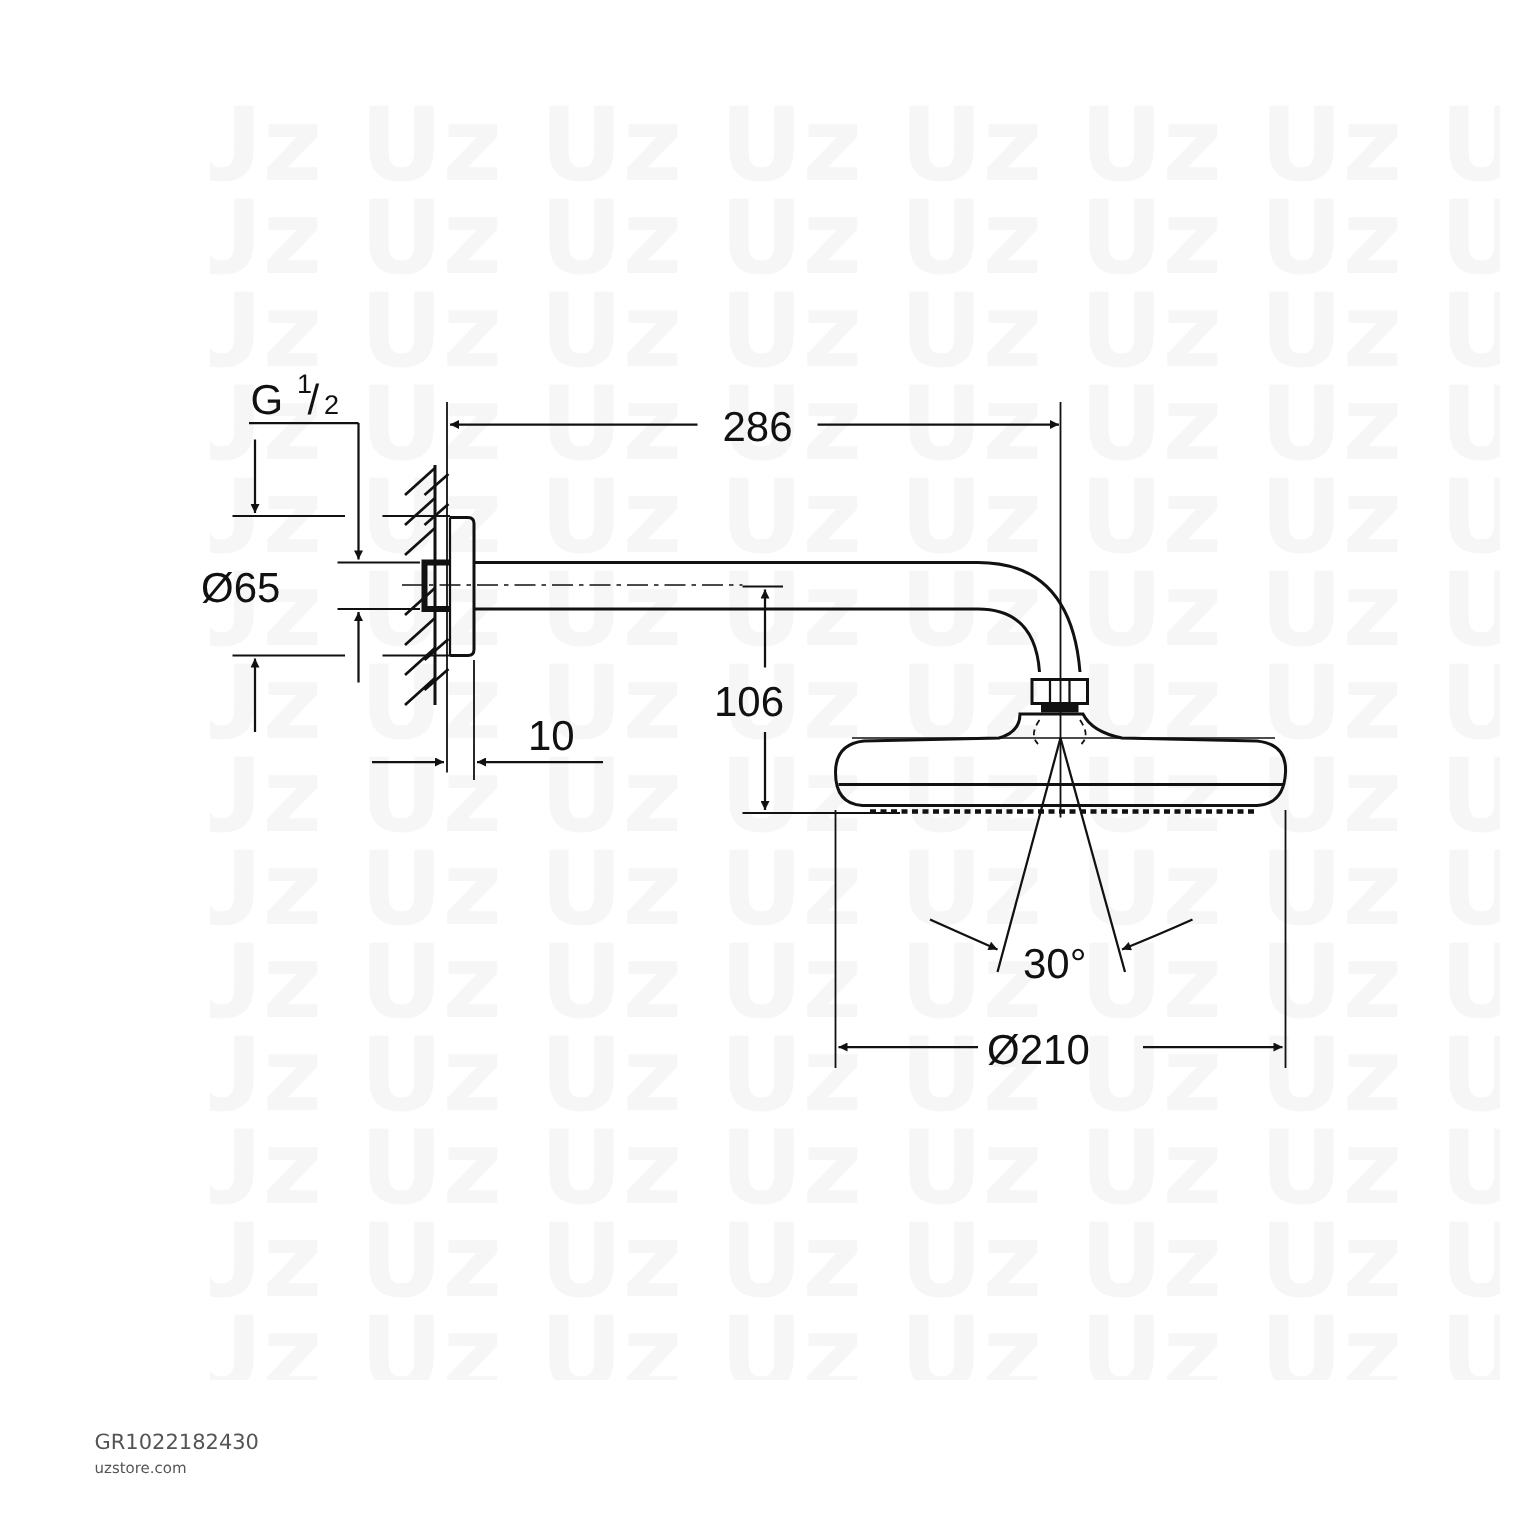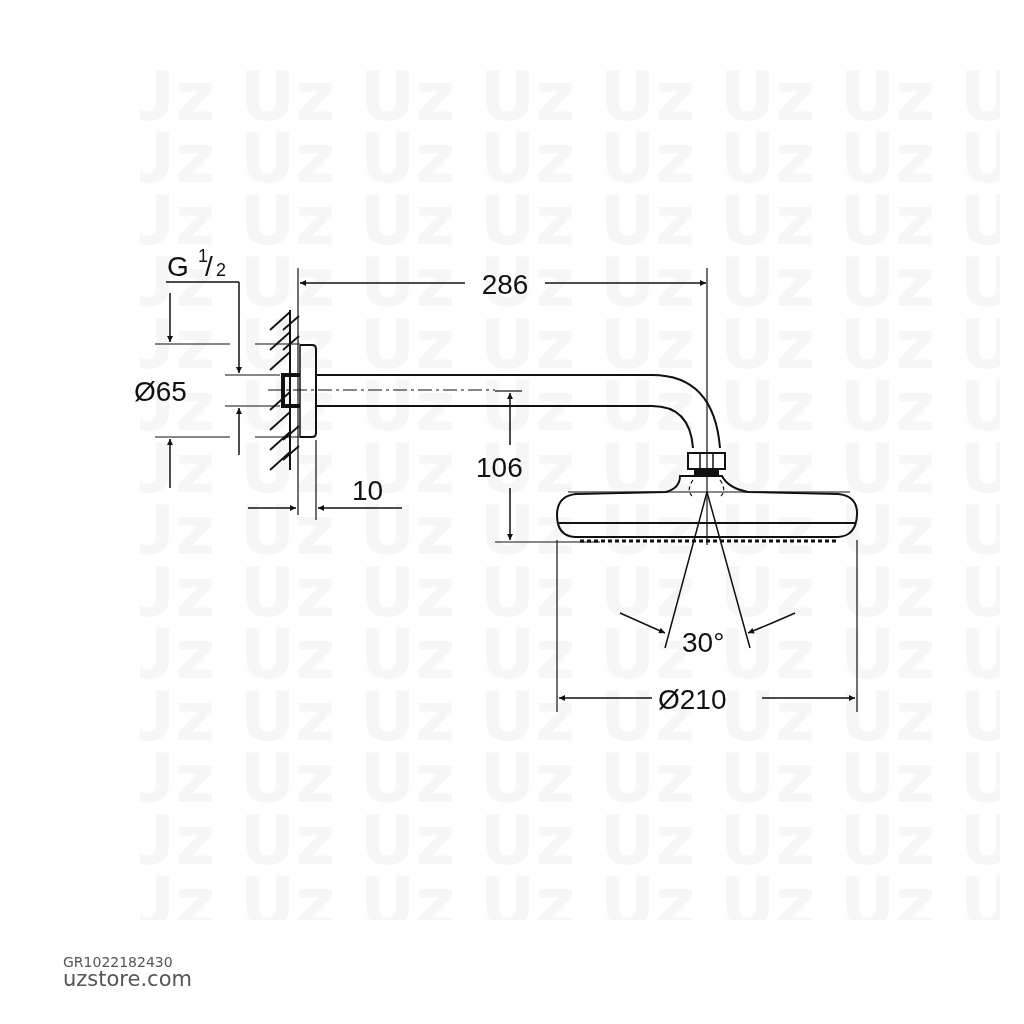--- a/index.html
+++ b/index.html
@@ -7,21 +7,21 @@
     #canvas { position: absolute; left: 0; top: 0; width: 1024px; height: 1024px; }
     .wm { font-family: "DejaVu Sans", sans-serif; font-weight: bold; font-size: 68px; fill: #f6f6f6; }
     .dimtext { font-family: "Liberation Sans", sans-serif; font-size: 28px; fill: #111111; }
     .dimtext-sm { font-family: "Liberation Sans", sans-serif; font-size: 18px; fill: #111111; }
     .ln { stroke: #111111; fill: none; stroke-linecap: butt; }
     .footer {
       position: absolute; left: 63px; top: 922px;
       font-family: "DejaVu Sans", sans-serif; color: #555555; line-height: 17px;
     }
     .footer .sku { font-size: 14px; margin-top: 32px; }
-    .footer .site { font-size: 21px; }
+    .footer .site { font-size: 10px; }
   </style>
 </head>
 <body>
 
 <svg id="canvas" viewBox="0 0 1024 1024" xmlns="http://www.w3.org/2000/svg">
   <defs>
     <marker id="arr" viewBox="0 0 10 10" refX="10" refY="5" markerWidth="10" markerHeight="6" orient="auto-start-reverse" markerUnits="userSpaceOnUse">
       <path d="M0,0 L10,5 L0,10 z" fill="#111111"></path>
     </marker>
     <pattern id="wmpat" x="0" y="0" width="120" height="62" patternUnits="userSpaceOnUse">

